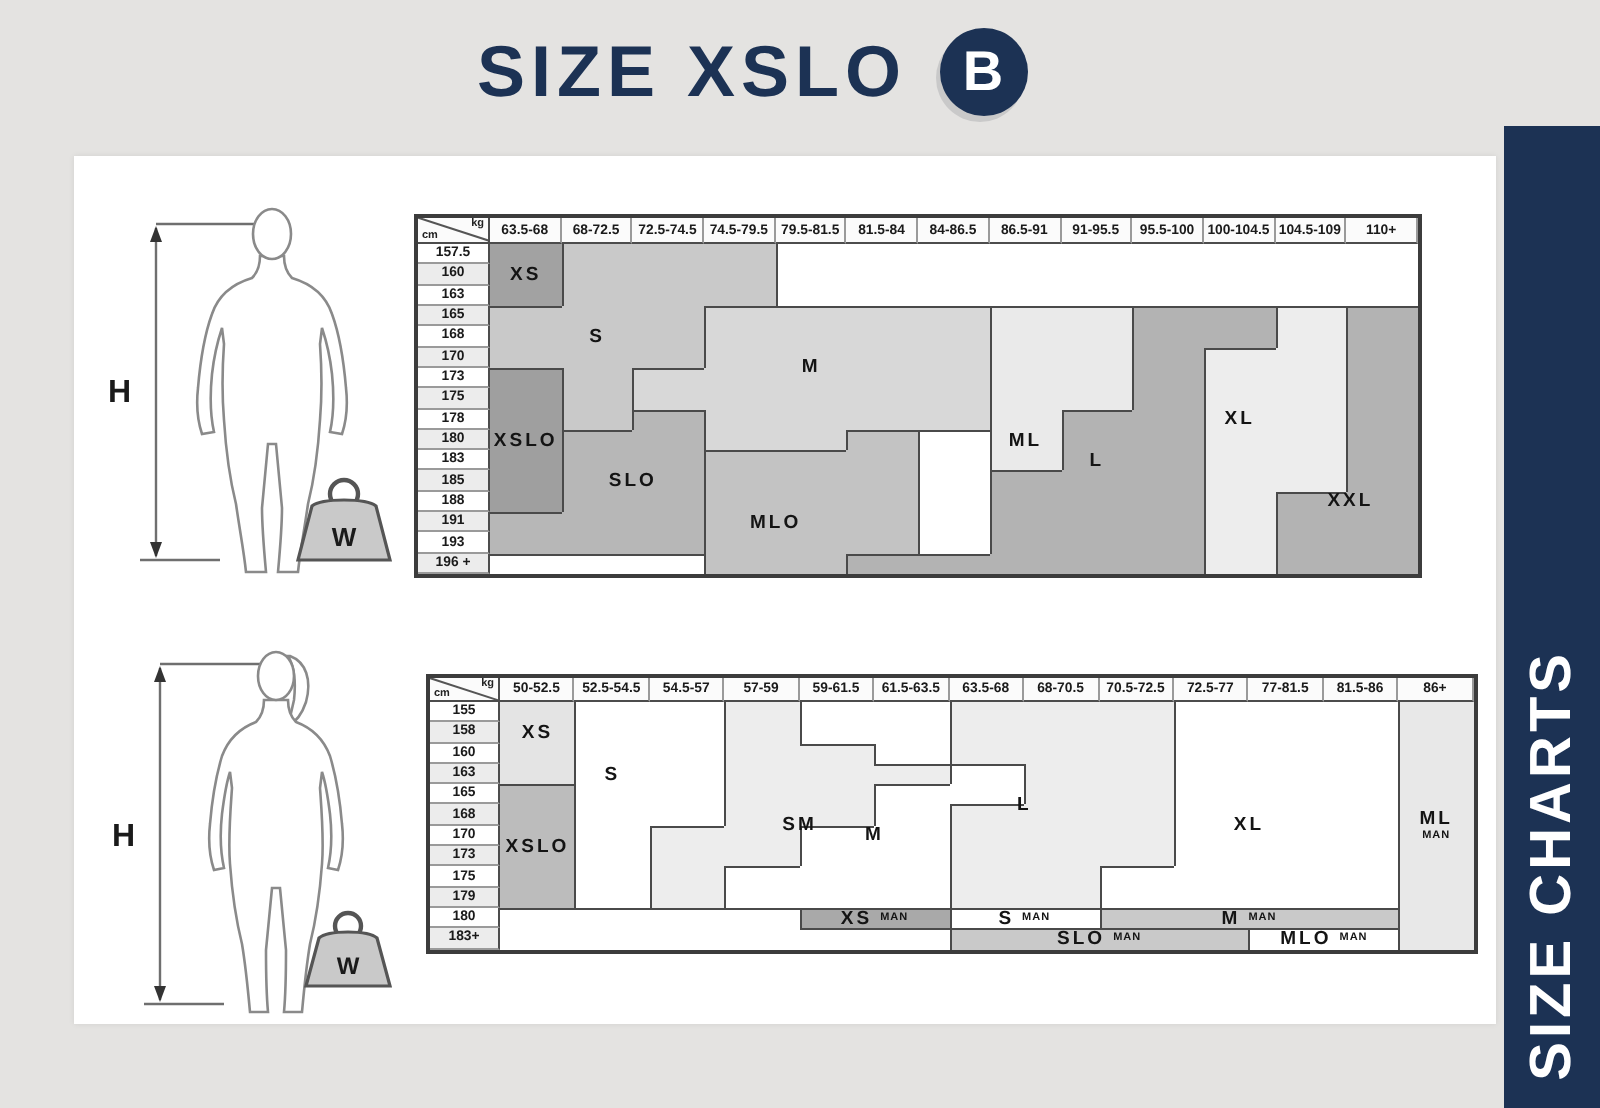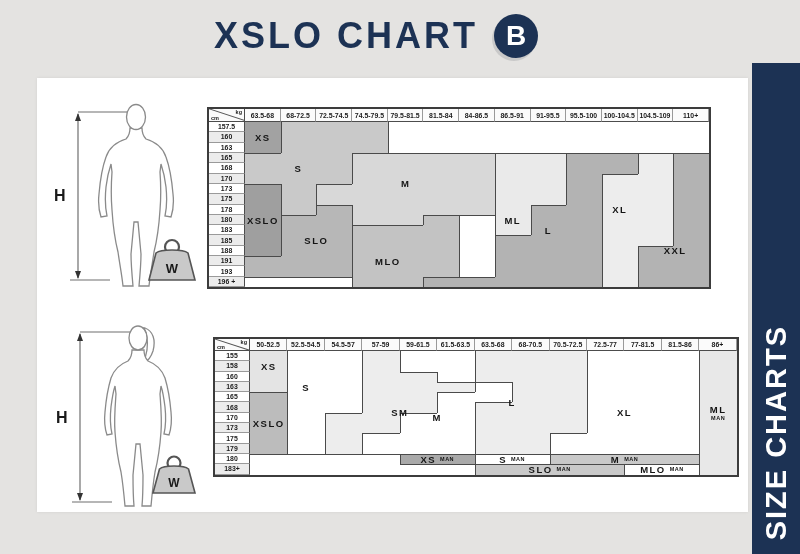--- a/index.html
+++ b/index.html
@@ -80,21 +80,21 @@
   
   .fig{position:absolute;}
   .fig text{font-family:"Liberation Sans",sans-serif;}
 </style>
 </head>
 <body>
 
 <div class="stage">
 
   <div class="title-wrap">
-    <span class="title-text">XSLO CHART</span>
+    <span class="title-text">SIZE XSLO</span>
     <span class="title-badge">B</span>
   </div>
 
   <div class="card"></div>
 
   <div class="sidebar">
     <span class="sidebar-text">SIZE CHARTS</span>
   </div>
 
   <svg class="fig" style="left:48px;top:100px;" width="167" height="190" viewBox="0 0 167 190">

